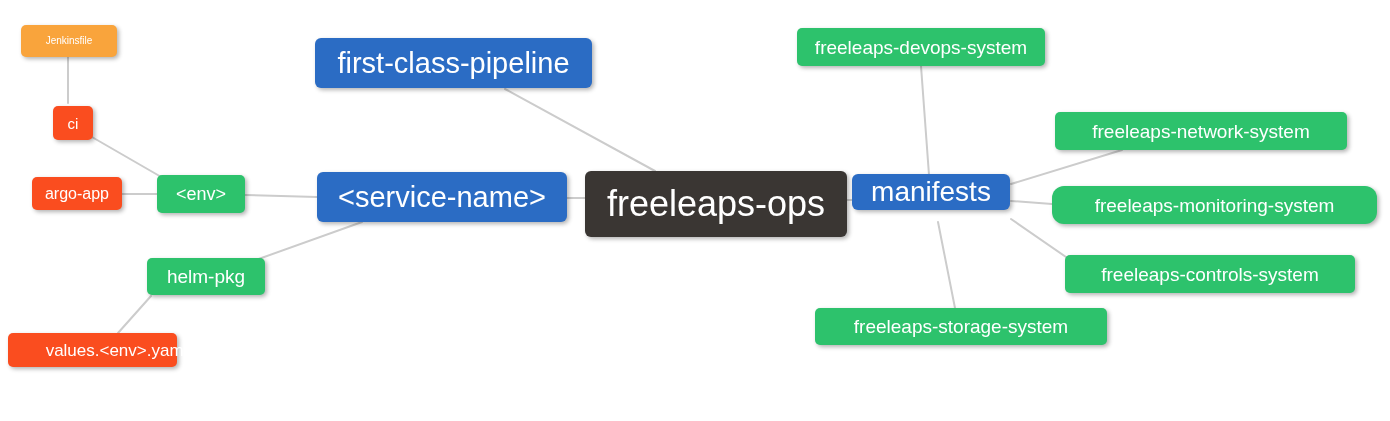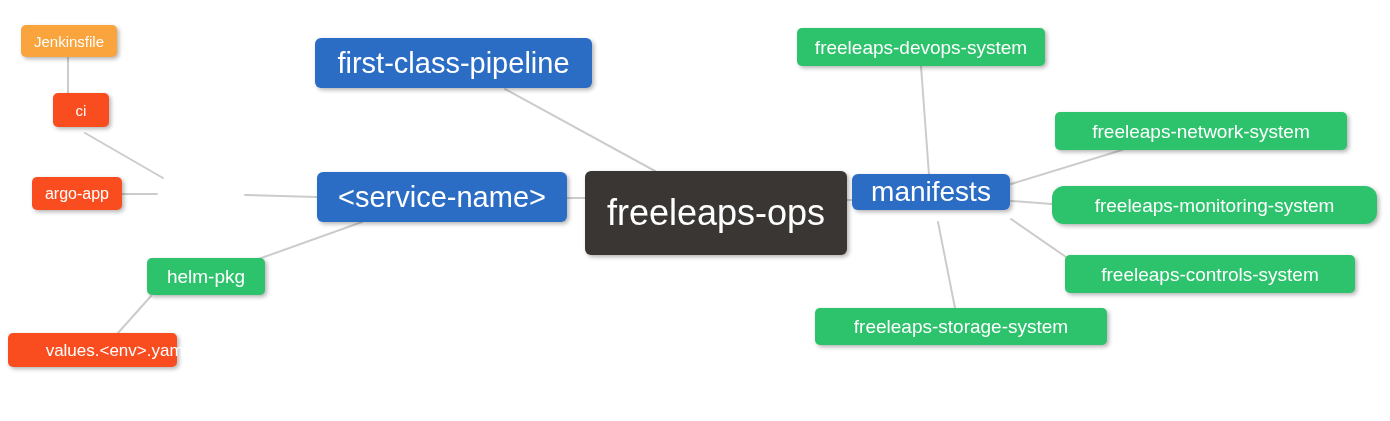--- a/index.html
+++ b/index.html
@@ -59,36 +59,37 @@
     <line x1="505" y1="89" x2="655" y2="171"></line>
     <line x1="567" y1="198" x2="585" y2="198"></line>
     <line x1="847" y1="200" x2="852" y2="200"></line>
     <line x1="921" y1="66" x2="929" y2="175"></line>
     <line x1="1011" y1="184" x2="1122" y2="150"></line>
     <line x1="1011" y1="201" x2="1052" y2="204"></line>
     <line x1="1011" y1="219" x2="1066" y2="257"></line>
     <line x1="938" y1="222" x2="955" y2="308"></line>
   </svg>
 
-  <div class="node c-orange" style="left:21px;  top:25px;  width:96px;  height:32px; font-size:15px; border-radius:5px;">Jenkinsfile</div>
+  <div class="node c-orange" style="left:21px;  top:25px;  width:96px;  height:32px; font-size:10px; border-radius:5px;">Jenkinsfile</div>
 
-  <div class="node c-red" style="left:53px;  top:93px; width:56px;  height:34px; font-size:15px; border-radius:5px;">ci</div>
+  <div class="node c-red" style="left:53px;  top:106px; width:40px;  height:34px; font-size:15px; border-radius:5px;">ci</div>
 
   <div class="node c-red" style="left:32px;  top:177px; width:90px;  height:33px; font-size:16px; border-radius:5px;">argo-app</div>
 
+  <div class="node c-green" style="left:157px; top:175px; width:88px;  height:38px; font-size:18px; border-radius:5px;">&lt;env&gt;</div>
 
   <div class="node c-green" style="left:147px; top:258px; width:118px; height:37px; font-size:19px; border-radius:5px;">helm-pkg</div>
 
   <div class="node c-red" style="left:8px;   top:333px; width:169px; height:34px; font-size:17px; border-radius:5px;padding-left:48px;">values.&lt;env&gt;.yaml</div>
 
   <div class="node c-blue" style="left:315px; top:38px;  width:277px; height:50px; font-size:29px;">first-class-pipeline</div>
 
   <div class="node c-blue" style="left:317px; top:172px; width:250px; height:50px; font-size:29px;">&lt;service-name&gt;</div>
 
-  <div class="node c-dark" style="left:585px; top:171px; width:262px; height:84px; font-size:36px;">freeleaps-ops</div>
+  <div class="node c-dark" style="left:585px; top:171px; width:262px; height:66px; font-size:36px;">freeleaps-ops</div>
 
   <div class="node c-blue" style="left:852px; top:174px; width:158px; height:36px; font-size:28px;">manifests</div>
 
   <div class="node c-green" style="left:797px;  top:28px;  width:248px; height:38px; font-size:19px; border-radius:5px;">freeleaps-devops-system</div>
 
   <div class="node c-green" style="left:1055px; top:112px; width:292px; height:38px; font-size:19px; border-radius:5px;">freeleaps-network-system</div>
 
   <div class="node c-green" style="left:1052px; top:186px; width:325px; height:38px; font-size:19px; border-radius:12px;">freeleaps-monitoring-system</div>
 
   <div class="node c-green" style="left:1065px; top:255px; width:290px; height:38px; font-size:19px; border-radius:5px;">freeleaps-controls-system</div>

